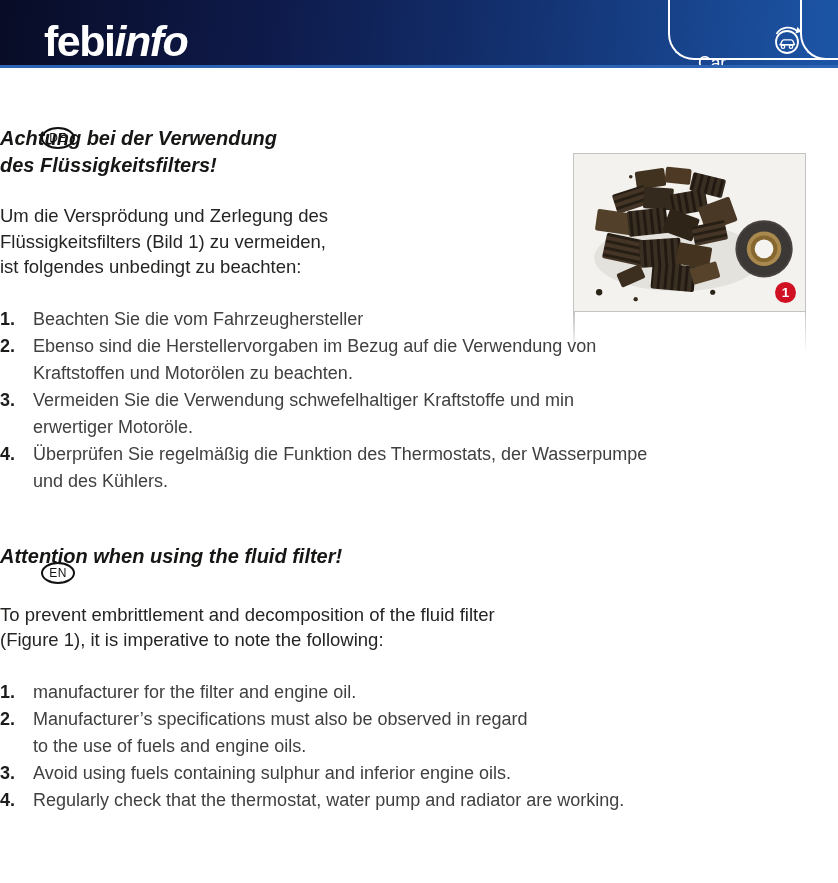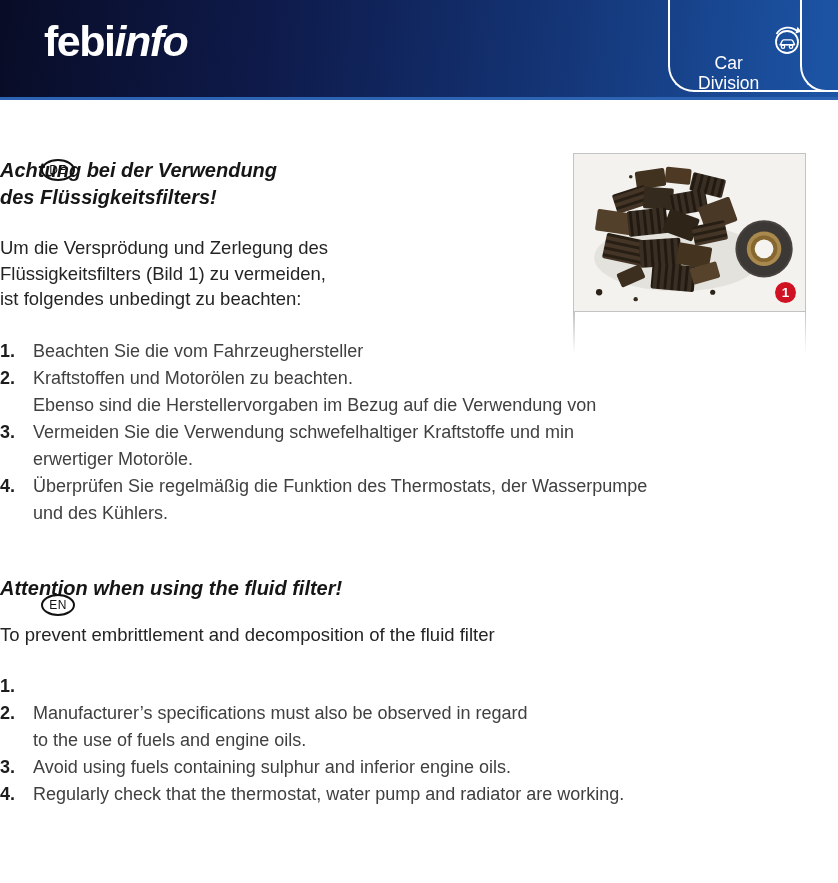--- a/index.html
+++ b/index.html
@@ -5,24 +5,23 @@
   * { margin:0; padding:0; box-sizing:border-box; }
   html,body { background:#ffffff; }
   body {
     width:838px; height:883px; overflow:hidden; position:relative;
     font-family:"Liberation Sans","DejaVu Sans",sans-serif;
     color:#1c1c1b;
   }
 
   
   .topbar {
-    position:relative; height:100px; width:100%;
+    position:relative; height:68px; width:100%;
     background:linear-gradient(96deg,#080c26 0%,#0e1a4a 32%,#133170 62%,#1c55a6 100%);
     overflow:hidden;
-    text-align:center;
   }
   .topbar::after {
     content:""; position:absolute; left:0; right:0; bottom:0; height:3px;
     background:#2c63b2;
   }
   .logo {
     position:absolute; left:44px; top:20px;
     font-size:43px; font-weight:bold; color:#ffffff; letter-spacing:-1.5px;
     line-height:1;
   }
@@ -72,21 +71,21 @@
   .sec-para { margin-top:24px; font-size:18.5px; line-height:25.5px; color:#242423; }
   .sec-list { margin-top:26px; }
   .li-row { display:flex; }
   .li-num { width:33px; flex:none; font-weight:bold; font-size:18px; line-height:27px; }
   .li-lines { font-size:18px; line-height:27px; color:#404040; }
 
   .sec-de { margin-top:57px; }
   .sec-de .lang-badge { top:2px; }
   .sec-en { margin-top:48px; }
   .sec-en .lang-badge { top:19px; }
-  .sec-en .sec-para { margin-top:20px; }
+  .sec-en .sec-para { margin-top:32px; }
   .sec-en .sec-list { margin-top:26px; }
 </style>
 </head>
 <body>
 
 <div class="topbar">
   <div class="logo"><span>febi</span><span class="info-part">info</span></div>
 
   <div class="curve c1"></div>
   <div class="curve c2"></div>
@@ -180,22 +179,22 @@
   <div class="sec-list">
     <div class="li-row">
       <div class="li-num">1.</div>
       <div class="li-lines">
         <div>Beachten Sie die vom Fahrzeughersteller</div>
       </div>
     </div>
     <div class="li-row">
       <div class="li-num">2.</div>
       <div class="li-lines">
+        <div>Ebenso sind die Herstellervorgaben im Bezug auf die Verwendung von</div>
         <div>Kraftstoffen und Motorölen zu beachten.</div>
-        <div>Ebenso sind die Herstellervorgaben im Bezug auf die Verwendung von</div>
       </div>
     </div>
     <div class="li-row">
       <div class="li-num">3.</div>
       <div class="li-lines">
         <div>Vermeiden Sie die Verwendung schwefelhaltiger Kraftstoffe und min</div>
         <div>erwertiger Motoröle.</div>
       </div>
     </div>
     <div class="li-row">
@@ -208,25 +207,27 @@
   </div>
 </div>
 
 <div class="section sec-en">
   <div class="lang-badge">EN</div>
   <div class="sec-heading">
     <div>Attention when using the fluid filter!</div>
   </div>
   <div class="sec-para">
     <div>To prevent embrittlement and decomposition of the fluid filter</div>
+    <div>(Figure 1), it is imperative to note the following:</div>
   </div>
   <div class="sec-list">
     <div class="li-row">
       <div class="li-num">1.</div>
       <div class="li-lines">
+        <div>manufacturer for the filter and engine oil.</div>
       </div>
     </div>
     <div class="li-row">
       <div class="li-num">2.</div>
       <div class="li-lines">
         <div>Manufacturer’s specifications must also be observed in regard</div>
         <div>to the use of fuels and engine oils.</div>
       </div>
     </div>
     <div class="li-row">

